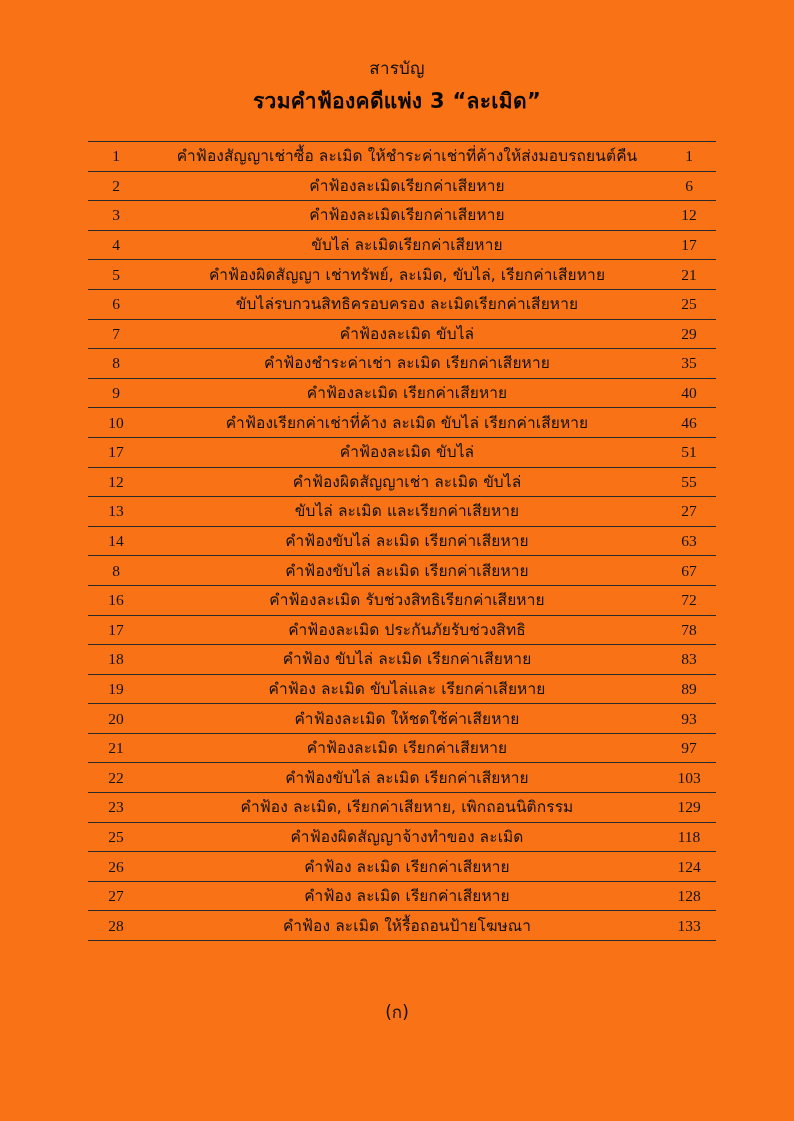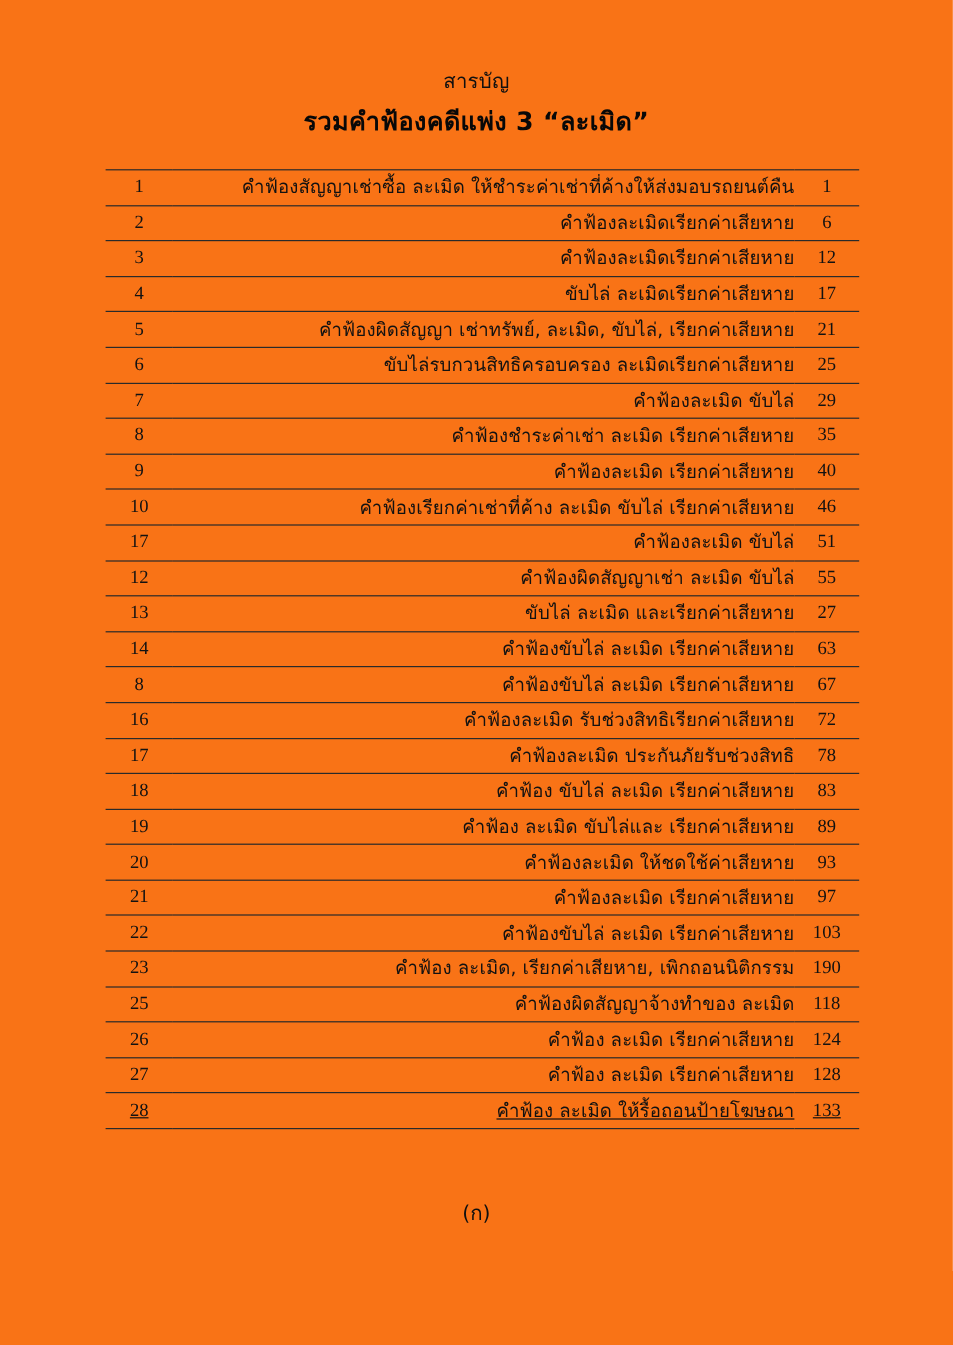--- a/index.html
+++ b/index.html
@@ -92,32 +92,31 @@
   .toc-table td {
     border-top: 1px solid #2a2a2a;
     padding: 0;
     vertical-align: middle;
     font-size: 15.5px;
     line-height: 22px;
     color: #121212;
   }
   .toc-table tr:last-child td {
     border-bottom: 1px solid #2a2a2a;
-    text-decoration: underline;
   }
   .cell-seq {
     width: 56px;
     text-align: center;
     font-size: 15px;
     font-family: "Liberation Serif", "DejaVu Serif", serif;
     color: #151515;
   }
   .cell-title {
     width: 510px;
-    text-align: right;
+    text-align: center;
     padding-left: 8px !important;
     white-space: nowrap;
     letter-spacing: 0.1px;
   }
   .cell-page {
     width: 54px;
     text-align: center;
     font-size: 15px;
     font-family: "Liberation Serif", "DejaVu Serif", serif;
     color: #151515;
@@ -254,21 +253,21 @@
           <td class="cell-page">97</td>
         </tr>
         <tr>
           <td class="cell-seq">22</td>
           <td class="cell-title">คำฟ้องขับไล่ ละเมิด เรียกค่าเสียหาย</td>
           <td class="cell-page">103</td>
         </tr>
         <tr>
           <td class="cell-seq">23</td>
           <td class="cell-title">คำฟ้อง ละเมิด, เรียกค่าเสียหาย, เพิกถอนนิติกรรม</td>
-          <td class="cell-page">190</td>
+          <td class="cell-page">129</td>
         </tr>
         <tr>
           <td class="cell-seq">25</td>
           <td class="cell-title">คำฟ้องผิดสัญญาจ้างทำของ ละเมิด</td>
           <td class="cell-page">118</td>
         </tr>
         <tr>
           <td class="cell-seq">26</td>
           <td class="cell-title">คำฟ้อง ละเมิด เรียกค่าเสียหาย</td>
           <td class="cell-page">124</td>

